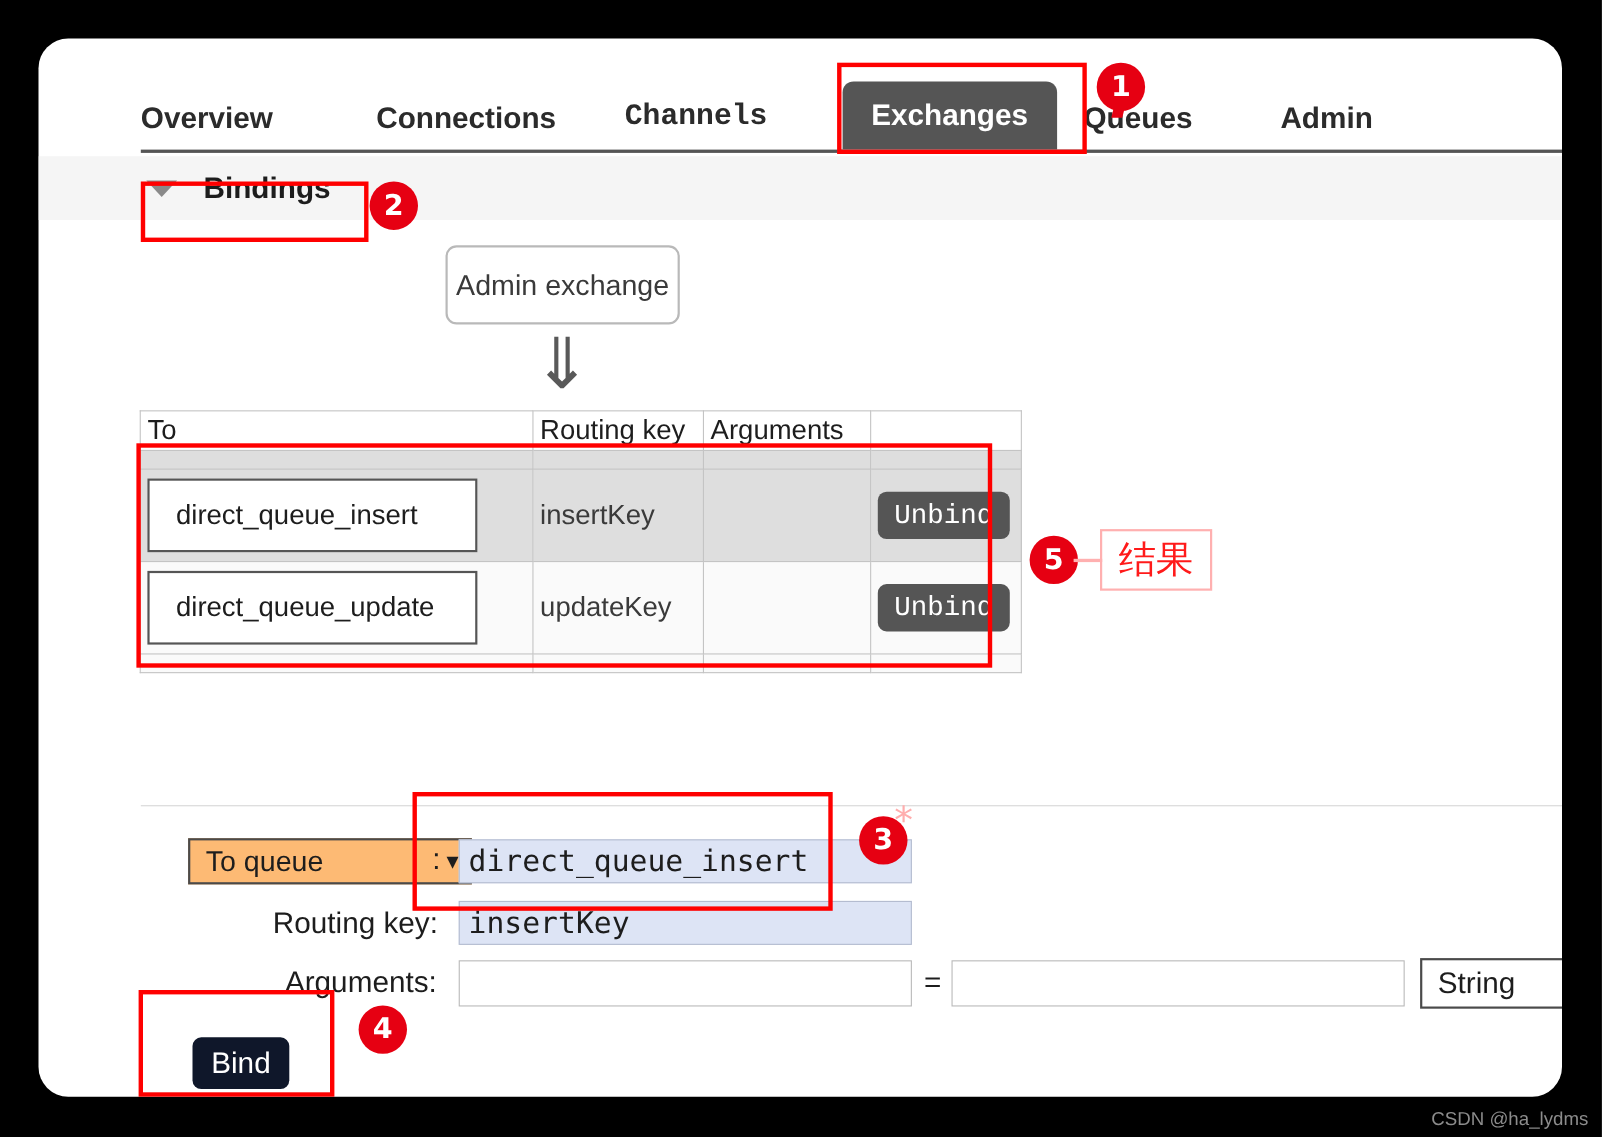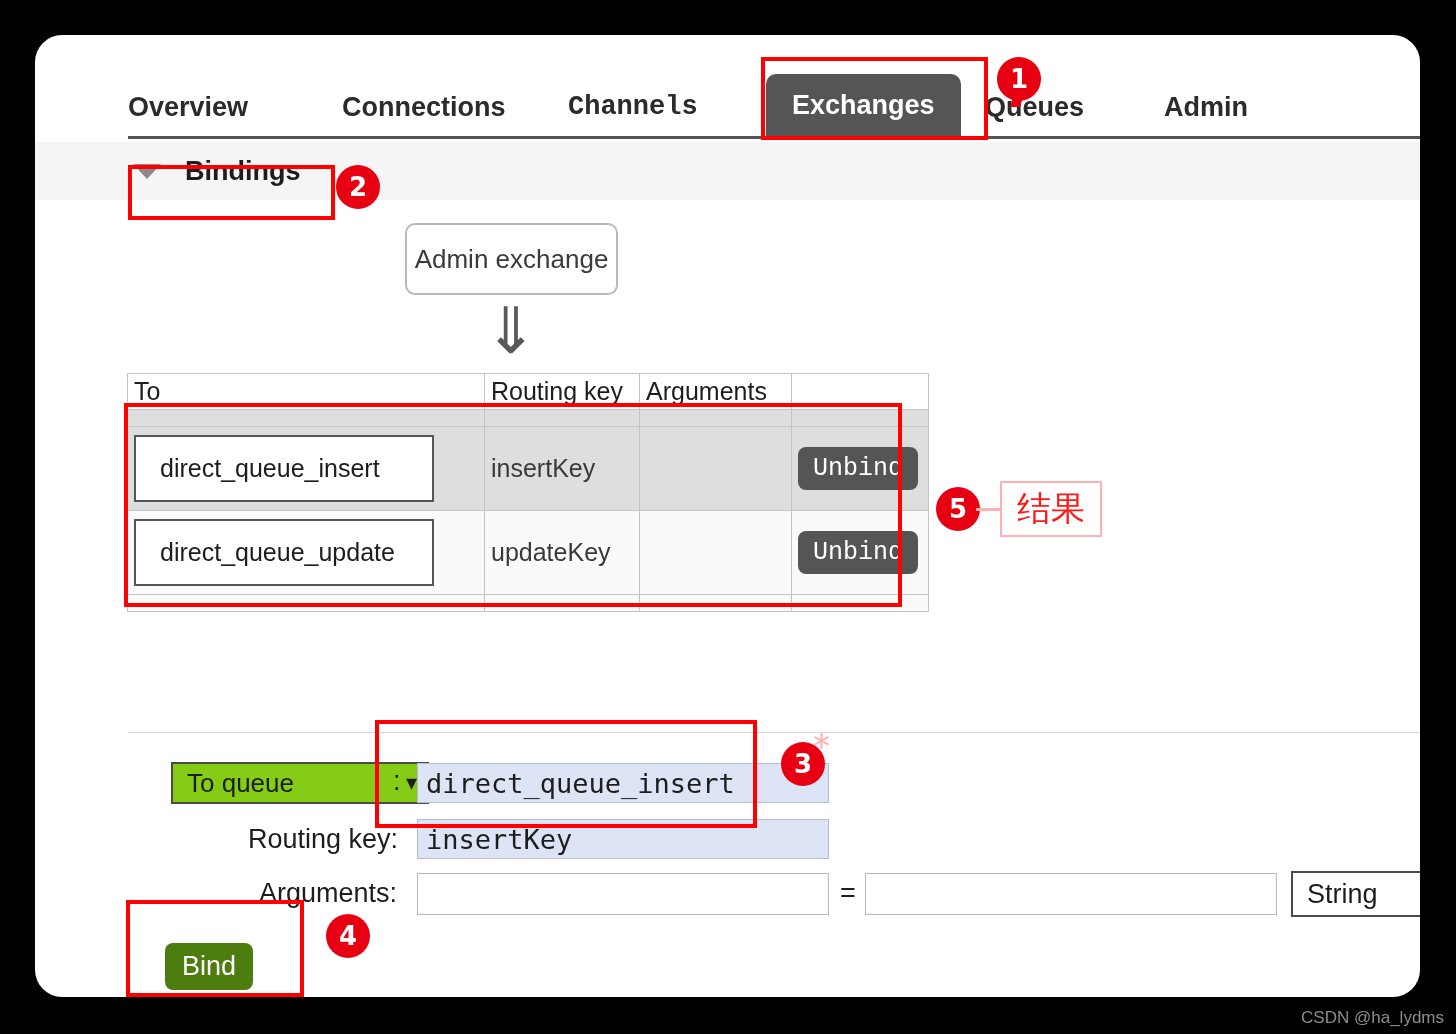--- a/index.html
+++ b/index.html
@@ -145,21 +145,21 @@
     position: absolute;
     left: 93px; top: 697px;
     width: 1292px; height: 1px;
     background: #d6d6d6;
   }
   #sel-totype {
     position: absolute;
     left: 136px; top: 727px;
     width: 258px; height: 42px;
     border: 2px solid #4a4a4a;
-    background: #84cc16;
+    background: #fdba74;
     display: flex; align-items: center;
     padding: 0 10px 0 14px;
     font-size: 26px; color: #1d1d1d;
     cursor: pointer;
   }
   #sel-totype .chev { margin-left: auto; font-size: 22px; }
   #colon1 {
     position: absolute; left: 358px; top: 731px;
     font-size: 27px; color: #1d1d1d;
   }
@@ -206,22 +206,22 @@
     border: 2px solid #4a4a4a;
     background: #ffffff;
     display: flex; align-items: center;
     padding: 0 10px 0 14px;
     font-size: 27px; color: #1d1d1d;
     cursor: pointer;
   }
   #sel-type .chev { margin-left: auto; font-size: 22px; }
   #bind-btn {
     position: absolute;
-    left: 130px; top: 908px;
-    background: #4d7c0f; color: #ffffff;
+    left: 140px; top: 908px;
+    background: #0f172a; color: #ffffff;
     border-radius: 8px;
     padding: 8px 17px;
     font-size: 27px;
     cursor: pointer;
   }
 
   
   .ann-box {
     position: absolute;
     border: 4px solid #ff0000;

